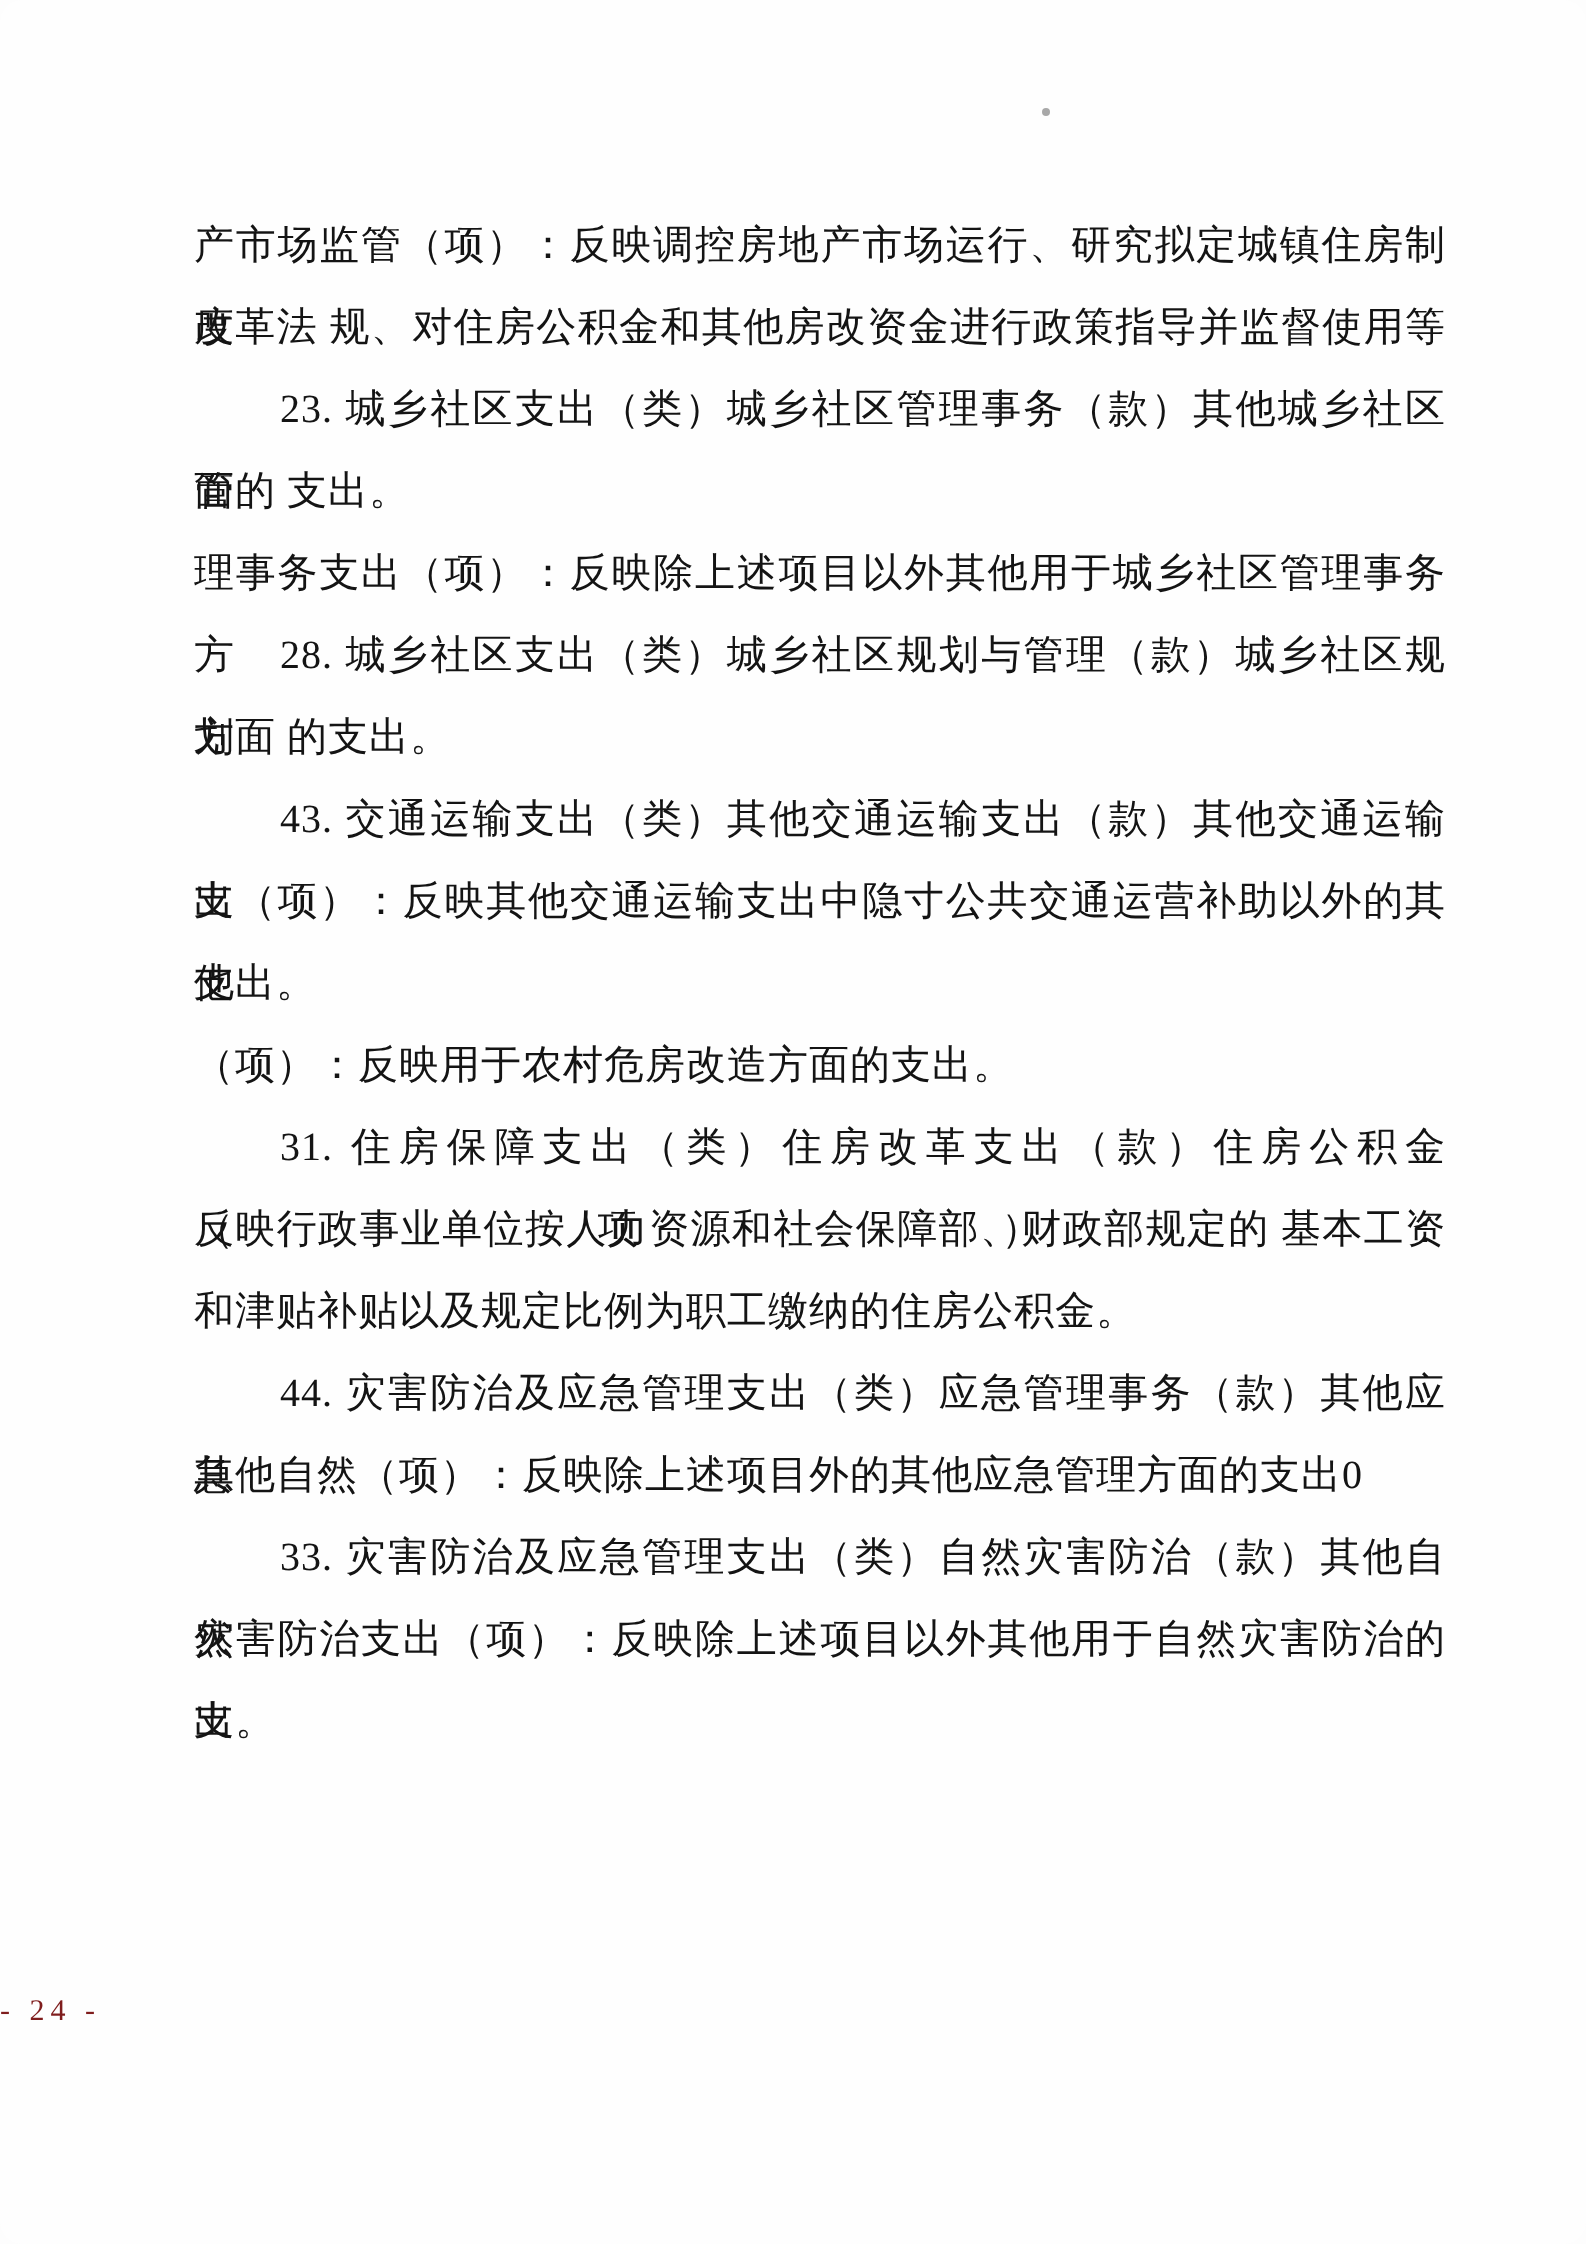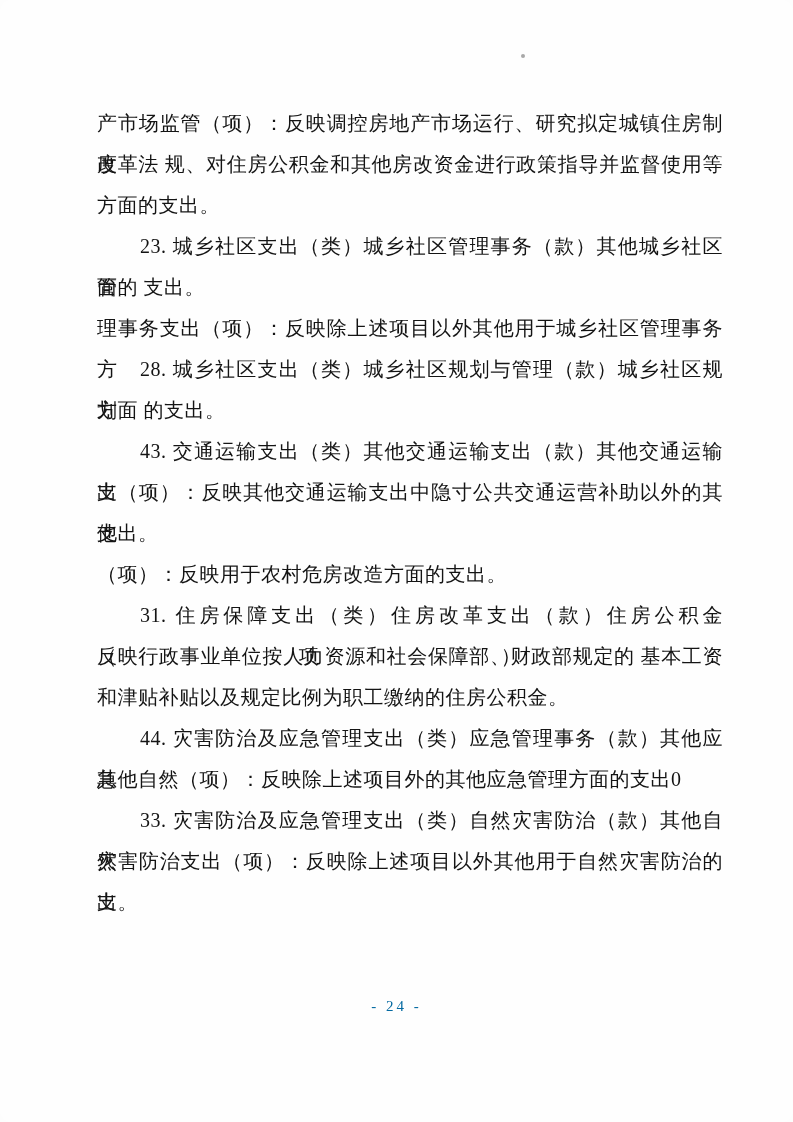--- a/index.html
+++ b/index.html
@@ -47,37 +47,36 @@
     text-justify: inter-character;
   }
   .line.indent {
     text-indent: 43px;
   }
   .footer {
     position: absolute;
     left: 0;
     top: 998px;
     width: 100%;
-    text-align: center;
+    text-align: left;
     font-size: 15px;
-    color: #0369a1;
+    color: #7f1d1d;
     letter-spacing: 3px;
   }
 </style>
 </head>
 <body>
 
 <div class="page">
 
   <span class="scan-speck"></span>
 
   <div class="text-block">
     <div class="line full">产市场监管（项）：反映调控房地产市场运行、研究拟定城镇住房制度</div>
     <div class="line full">改革法 规、对住房公积金和其他房改资金进行政策指导并监督使用等</div>
-    <div class="line">方面的支出。</div>
     <div class="line full indent">23. 城乡社区支出（类）城乡社区管理事务（款）其他城乡社区管</div>
     <div class="line">面的 支出。</div>
     <div class="line full">理事务支出（项）：反映除上述项目以外其他用于城乡社区管理事务方</div>
     <div class="line full indent">28. 城乡社区支出（类）城乡社区规划与管理（款）城乡社区规划</div>
     <div class="line">方面 的支出。</div>
     <div class="line full indent">43. 交通运输支出（类）其他交通运输支出（款）其他交通运输支</div>
     <div class="line full">出（项）：反映其他交通运输支出中隐寸公共交通运营补助以外的其他</div>
     <div class="line">支出。</div>
     <div class="line">（项）：反映用于农村危房改造方面的支出。</div>
     <div class="line full indent">31. 住房保障支出（类）住房改革支出（款）住房公积金（项）：</div>

